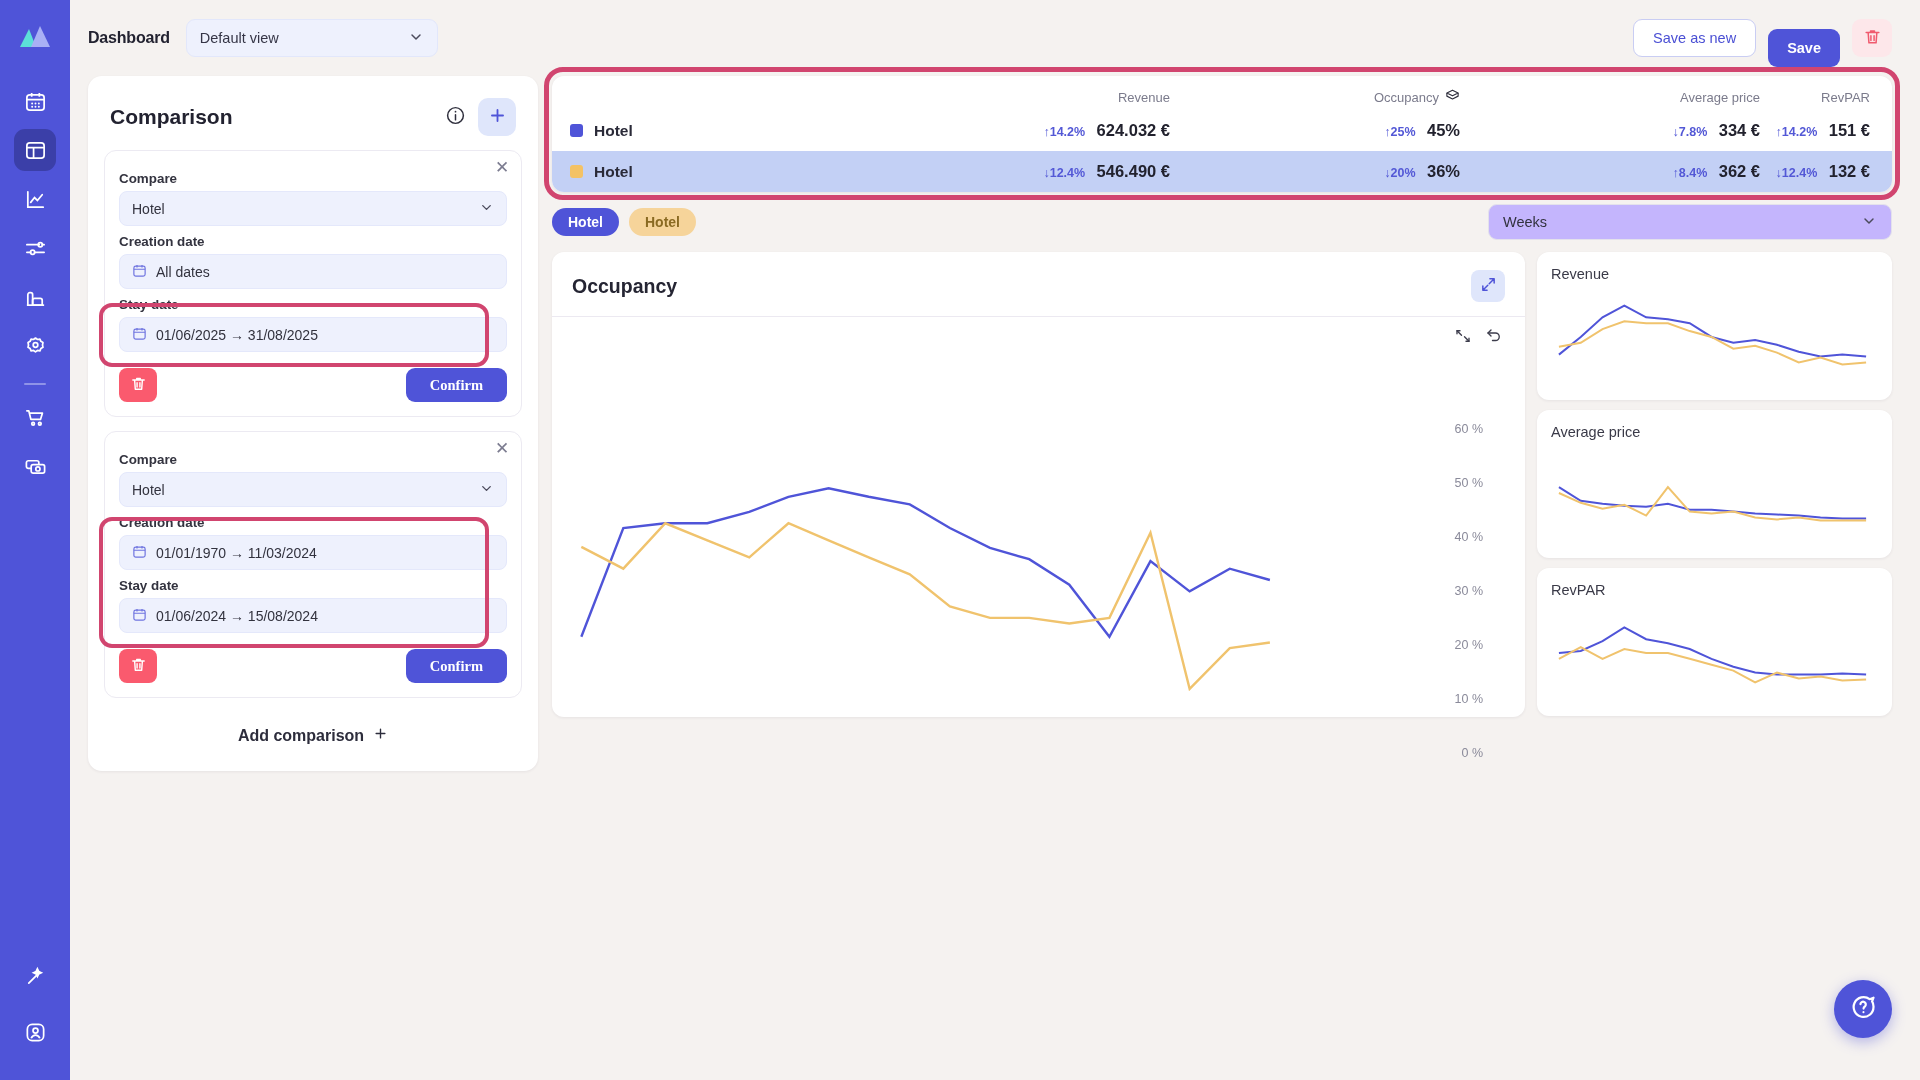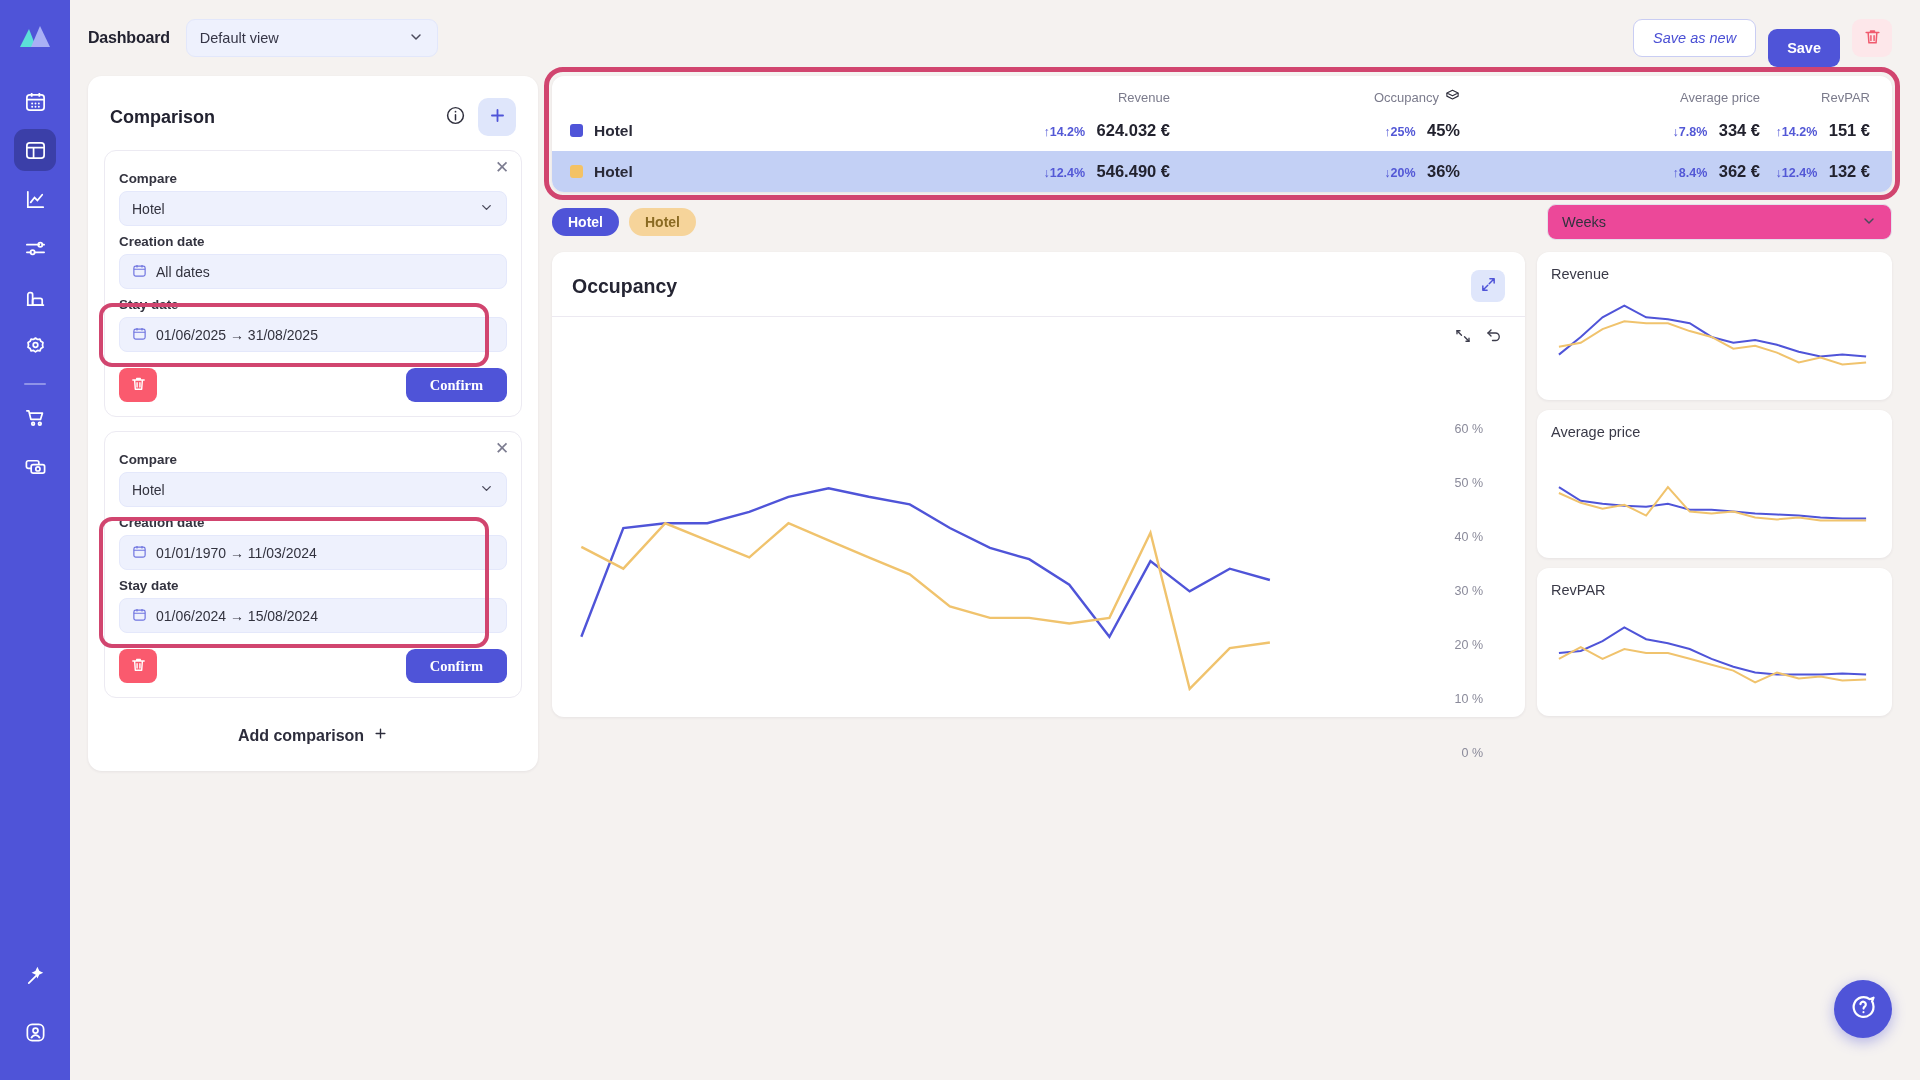--- a/index.html
+++ b/index.html
@@ -43,36 +43,36 @@
     background: #eef1fd; border: 1px solid #e2e7fb;
     display: flex; align-items: center; justify-content: space-between;
     padding: 0 13px; font-size: 14.5px; color: #353546; cursor: pointer; text-align: right;
   }
   .topbar-right { margin-left: auto; display: flex; align-items: center; gap: 12px; }
   .btn {
     height: 38px; border-radius: 9px; font-size: 14.5px; padding: 0 19px;
     display: flex; align-items: center; justify-content: center; cursor: pointer;
     font-family: inherit; border: none;
   }
-  .btn-outline { background: #fff; color: #4a4fd4; border: 1.5px solid #c9cdf3; font-weight: 500; font-style: italic;}
+  .btn-outline { background: #fff; color: #4a4fd4; border: 1.5px solid #c9cdf3; font-weight: 500;}
   .btn-primary { background: #4f54d8; color: #fff; font-weight: 600; margin-top: 19px; }
   .btn-trash {
     width: 40px; height: 38px; border-radius: 9px; background: #fde7ea;
     display: flex; align-items: center; justify-content: center; cursor: pointer;
   }
 
   
   .content { display: flex; padding: 0 28px 0 18px; gap: 14px; align-items: flex-start; }
   .left-col { width: 450px; flex: 0 0 450px; }
   .right-col { flex: 1; min-width: 0; }
 
   
   .panel { background: #fff; border-radius: 14px; box-shadow: 0 1px 3px rgba(40,30,60,.07); }
   .cmp-head { display: flex; align-items: center; padding: 22px 22px 14px; }
-  .cmp-title { font-size: 18px; font-weight: 700; color: #222230; }
+  .cmp-title { font-size: 21px; font-weight: 700; color: #222230; }
   .cmp-head-right { margin-left: auto; display: flex; align-items: center; gap: 12px; }
   .info-ic { cursor: pointer; }
   .plus-btn {
     width: 38px; height: 38px; border-radius: 10px; background: #dfe6fb;
     display: flex; align-items: center; justify-content: center; cursor: pointer;
   }
   .cmp-body { padding: 0 16px 16px; }
 
   .cmp-card {
     border: 1px solid #eceaf2; border-radius: 12px; background: #fff;
@@ -137,22 +137,22 @@
   .kpi-val { font-size: 16.5px; font-weight: 700; color: #22222e; }
   .kpi-delta { font-size: 12.5px; font-weight: 600; color: #5358d6; margin-right: 7px; }
 
   
   .chips-row { display: flex; align-items: center; margin-bottom: 12px; }
   .chip {
     height: 28px; border-radius: 14px; padding: 0 16px; display: flex; align-items: center;
     font-size: 14px; font-weight: 600; color: #fff; margin-right: 10px; cursor: pointer;
   }
   .period-select {
-    margin-left: auto; width: 345px; height: 36px; border-radius: 9px;
-    background: #ec4899; border: 1px solid #e3e1ec;
+    margin-left: auto; width: 404px; height: 36px; border-radius: 9px;
+    background: #c4b5fd; border: 1px solid #e3e1ec;
     display: flex; align-items: center; justify-content: space-between;
     padding: 0 14px; font-size: 14.5px; color: #32323e; cursor: pointer;
   }
 
   
   .charts { display: flex; gap: 12px; align-items: flex-start; }
   .chart-card {
     flex: 1; min-width: 0; background: #fff; border-radius: 12px;
     box-shadow: 0 1px 3px rgba(40,30,60,.07); padding: 18px 20px 14px;
     height: 465px; display: flex; flex-direction: column;

